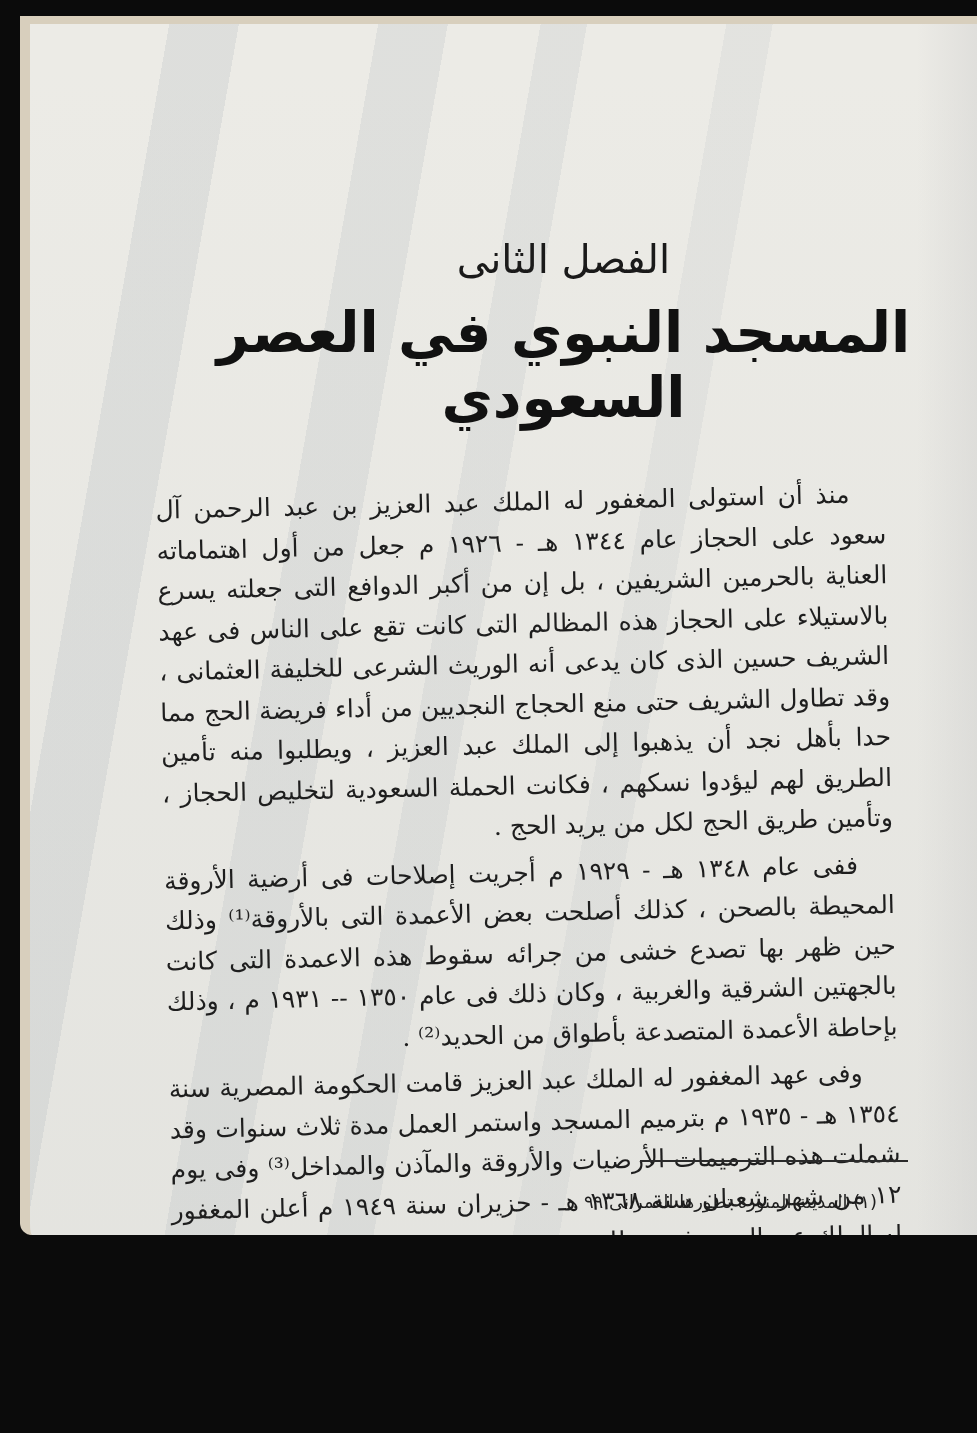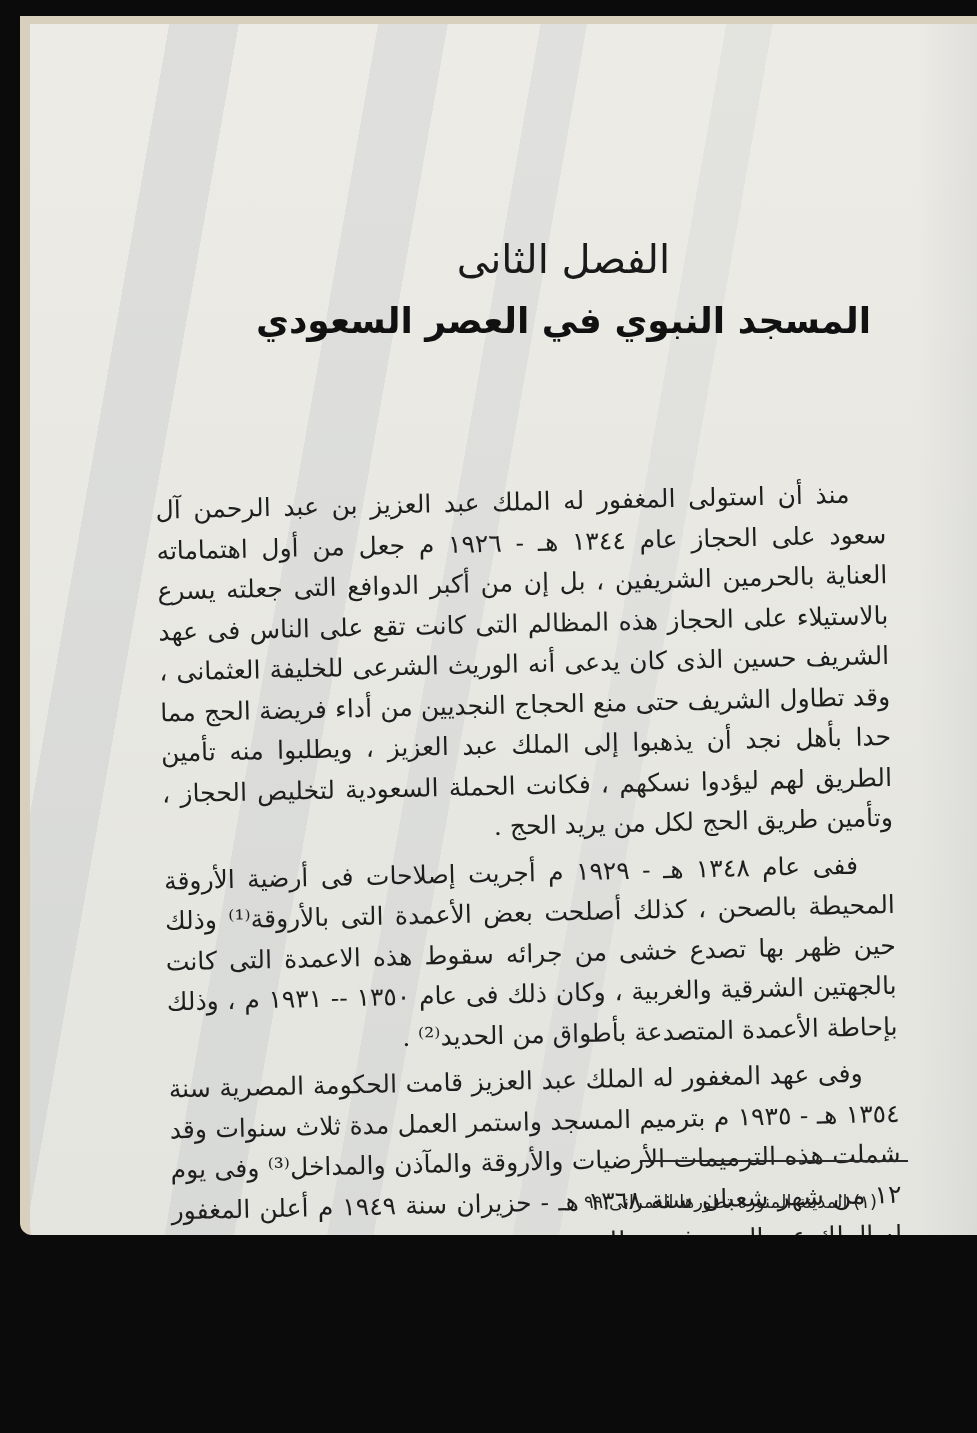--- a/index.html
+++ b/index.html
@@ -36,21 +36,21 @@
       position: absolute; top: 212px; left: 0; width: 100%;
       text-align: center; direction: rtl;
     }
     .chapter-label {
       font-family: "DejaVu Sans", sans-serif;
       font-size: 40px; color: #1a1a1a;
       margin-left: 120px;
     }
     .chapter-title {
       font-family: "DejaVu Sans", sans-serif;
-      font-weight: bold; font-size: 36px; color: #111;
+      font-weight: bold; font-size: 56px; color: #111;
       margin-top: 18px; margin-left: 120px; text-align: center;
     }
     .body-text {
       position: absolute; top: 450px; left: 125px; width: 730px;
       direction: rtl; text-align: justify;
       font-family: "DejaVu Serif", serif;
       font-size: 25px; line-height: 40.5px; color: #1e1e1e;
       transform: rotate(-1.3deg);
       transform-origin: top right;
     }

